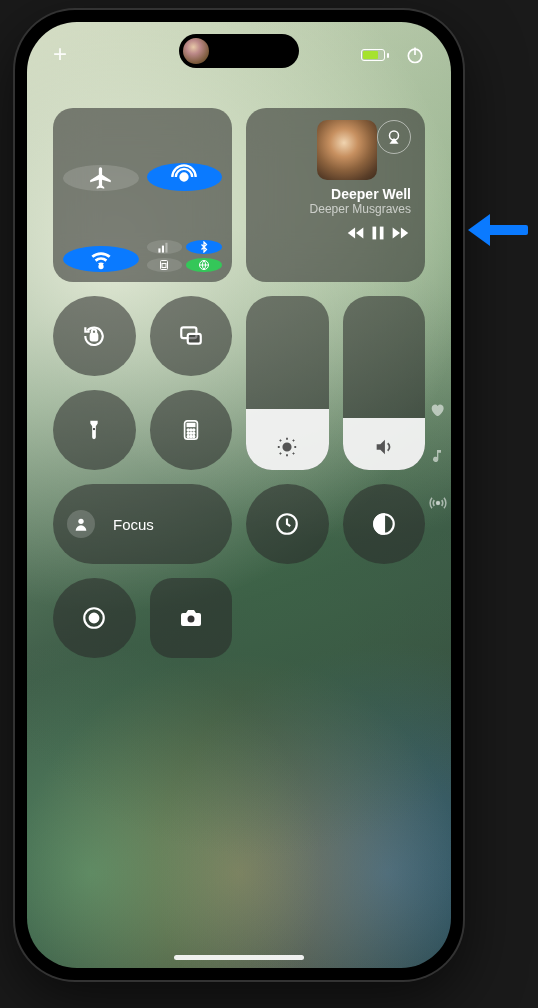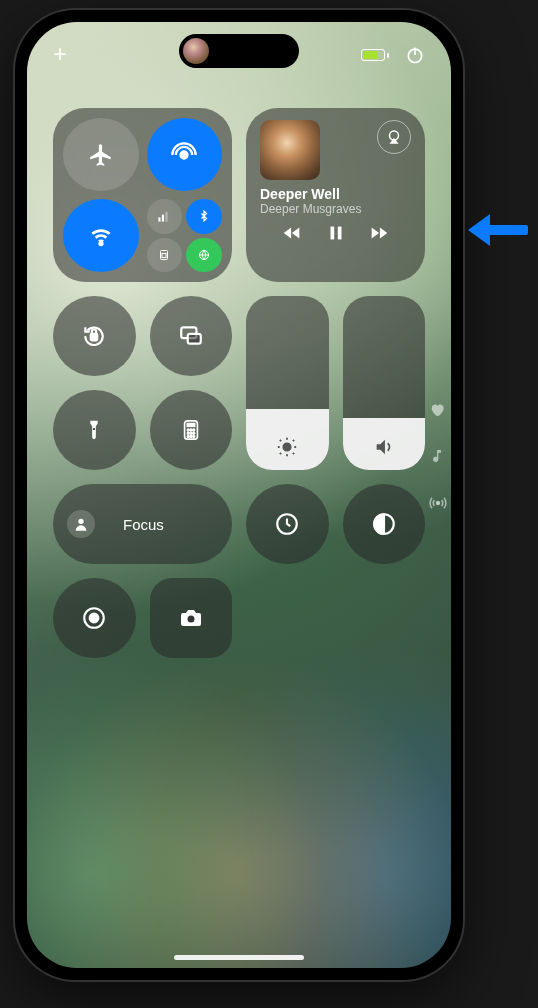--- a/index.html
+++ b/index.html
@@ -76,21 +76,22 @@
   }
   .grid{
     display:grid;
     grid-template-columns: repeat(4, 1fr);
     grid-auto-rows: 80px;
     gap: 14px;
   }
   .panel{
     background: rgba(40,40,40,0.55);
     backdrop-filter: blur(20px);
-    border-radius: 32px;
+    border-radius: 20px;
+    align-items: flex-end;
   }
   .connectivity{
     grid-column: 1 / span 2;
     grid-row: 1 / span 2;
     display:grid;
     grid-template-columns:1fr 1fr;
     grid-template-rows:1fr 1fr;
     padding:10px;
     gap:8px;
   }
@@ -153,21 +154,21 @@
     background:rgba(255,255,255,0.9);
     display:flex;align-items:flex-end;justify-content:center;
     padding-bottom:12px;
   }
   .slider-fill svg{color:#555}
   .focus-pill{
     grid-column:1 / span 2;
     border-radius:40px;
     background:rgba(40,40,40,0.55);
     display:flex;align-items:center;
-    padding-left:14px;gap:28px;
+    padding-left:14px;gap:18px;
     color:#fff;font-size:15px;font-weight:500;
   }
   .focus-icon{
     width:28px;height:28px;border-radius:50%;
     background:rgba(255,255,255,0.18);
     display:flex;align-items:center;justify-content:center;
   }
   .side-rail{
     position:absolute;
     right:4px;

